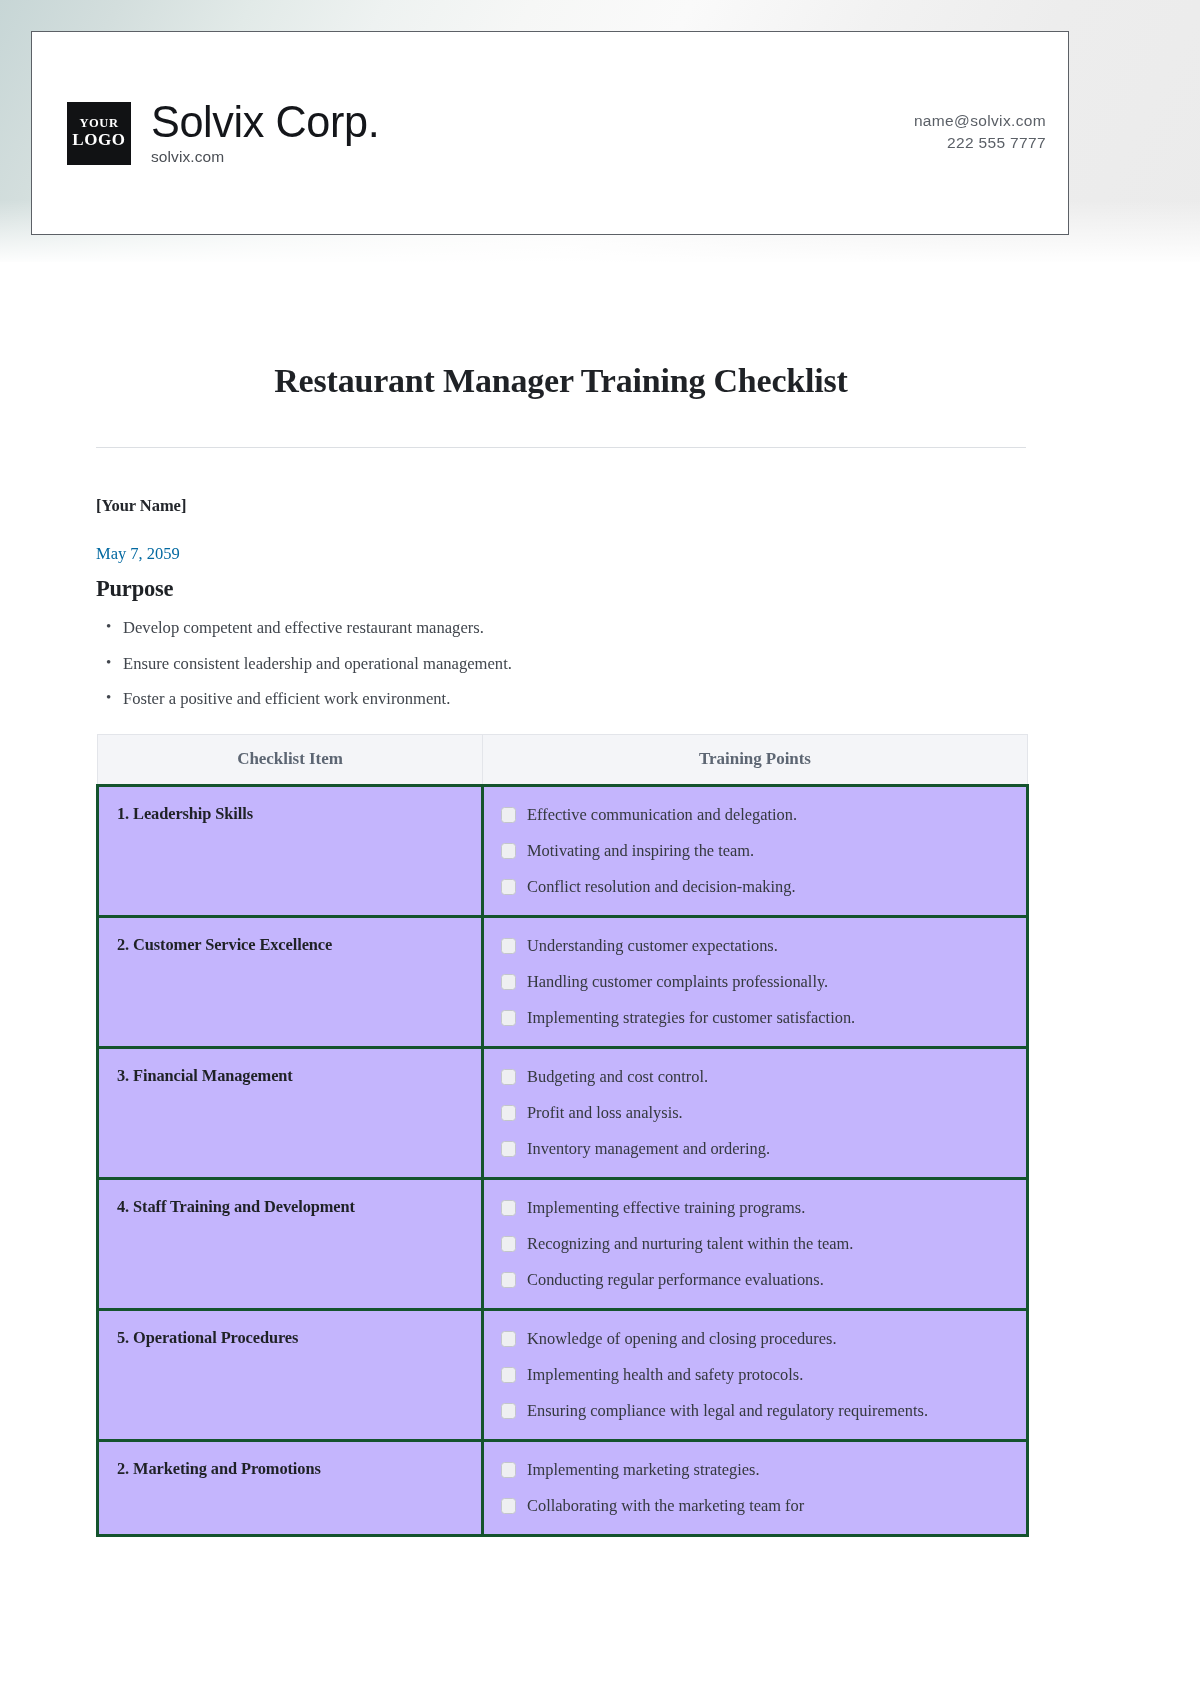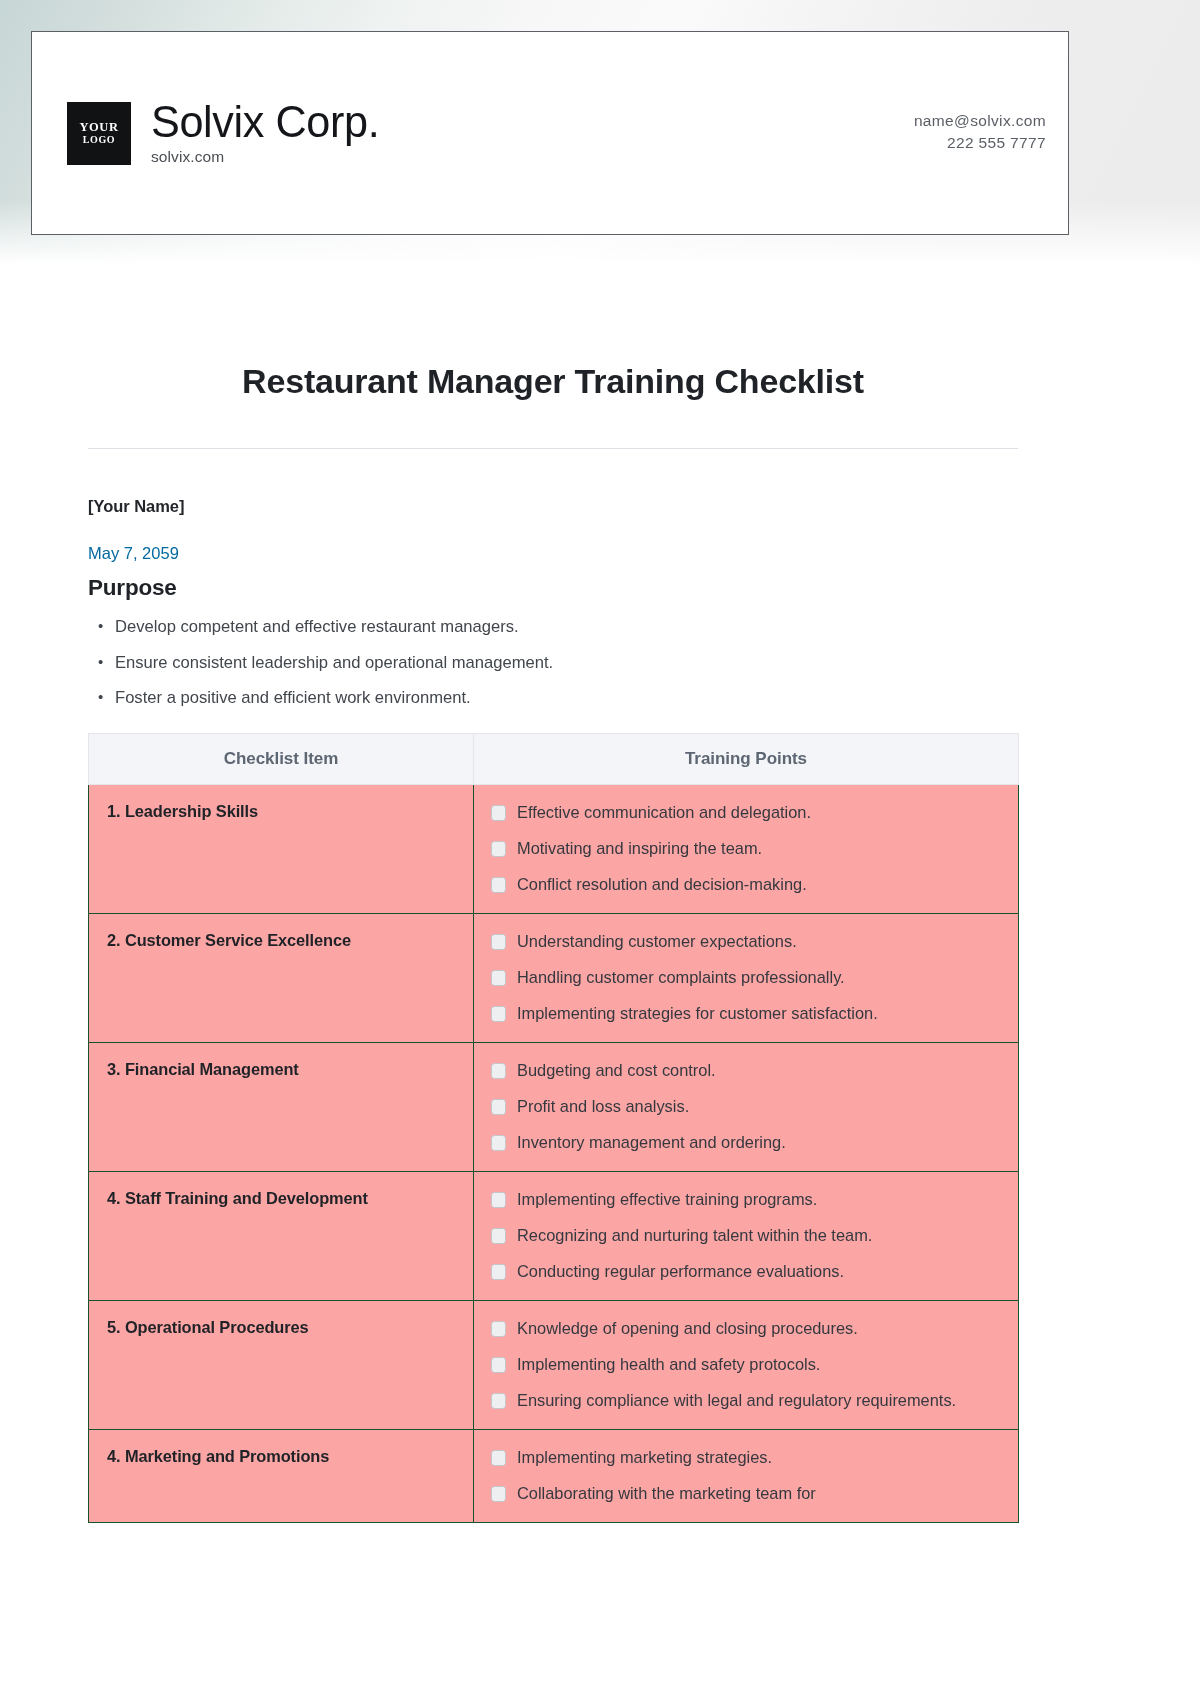--- a/index.html
+++ b/index.html
@@ -73,21 +73,21 @@
     line-height: 1.12;
     flex: none;
   }
   .logo-box .l1, .logo-box .l2 {
     color: #ffffff;
     font-family: "Liberation Serif", serif;
     font-weight: 700;
     letter-spacing: .6px;
   }
   .logo-box .l1 { font-size: 12.5px; }
-  .logo-box .l2 { font-size: 10px; }
+  .logo-box .l2 { font-size: 17px; }
   .brand-text { padding-bottom: 2px; }
   .brand-name {
     font-size: 45px;
     font-weight: 400;
     color: #14161a;
     letter-spacing: -0.4px;
     line-height: 1.0;
     transform: scaleX(0.96);
     transform-origin: left center;
   }
@@ -104,22 +104,23 @@
   }
   .contact div {
     font-size: 15.5px;
     color: #5a5f66;
     letter-spacing: .35px;
   }
 
   
   .doc {
     position: absolute;
-    left: 88px; top: 262px;
+    left: 96px; top: 262px;
     width: 930px;
+    font-family: Liberation Serif, serif;
   }
   .doc-title {
     margin-top: 100px;
     text-align: center;
     font-size: 34px;
     font-weight: 700;
     color: #1f2226;
     letter-spacing: -0.2px;
   }
   .rule {
@@ -180,23 +181,23 @@
     background: #f4f5f8;
     border: 1px solid #e3e5ea;
     font-size: 17px;
     font-weight: 700;
     color: #5d6673;
     text-align: center;
     height: 51px;
     letter-spacing: -0.05px;
   }
   table.checklist td {
-    border: 1px solid #14532d;
+    border: 3px solid #14532d;
     vertical-align: top;
-    background: #fca5a5;
+    background: #c4b5fd;
     margin-left: 35px;
   }
   col.c1 { width: 385px; }
   col.c2 { width: 545px; }
 
   td.item {
     padding: 17px 0 18px 18px;
     font-size: 16.4px;
     font-weight: 700;
     color: #1f2226;
@@ -358,21 +359,21 @@
               <span class="cbx"></span>
               <span class="point-text">Implementing health and safety protocols.</span>
             </div>
             <div class="point">
               <span class="cbx"></span>
               <span class="point-text">Ensuring compliance with legal and regulatory requirements.</span>
             </div>
           </td>
         </tr>
         <tr>
-          <td class="item">4. Marketing and Promotions</td>
+          <td class="item">2. Marketing and Promotions</td>
           <td class="points">
             <div class="point">
               <span class="cbx"></span>
               <span class="point-text">Implementing marketing strategies.</span>
             </div>
             <div class="point">
               <span class="cbx"></span>
               <span class="point-text">Collaborating with the marketing team for</span>
             </div>
           </td>

